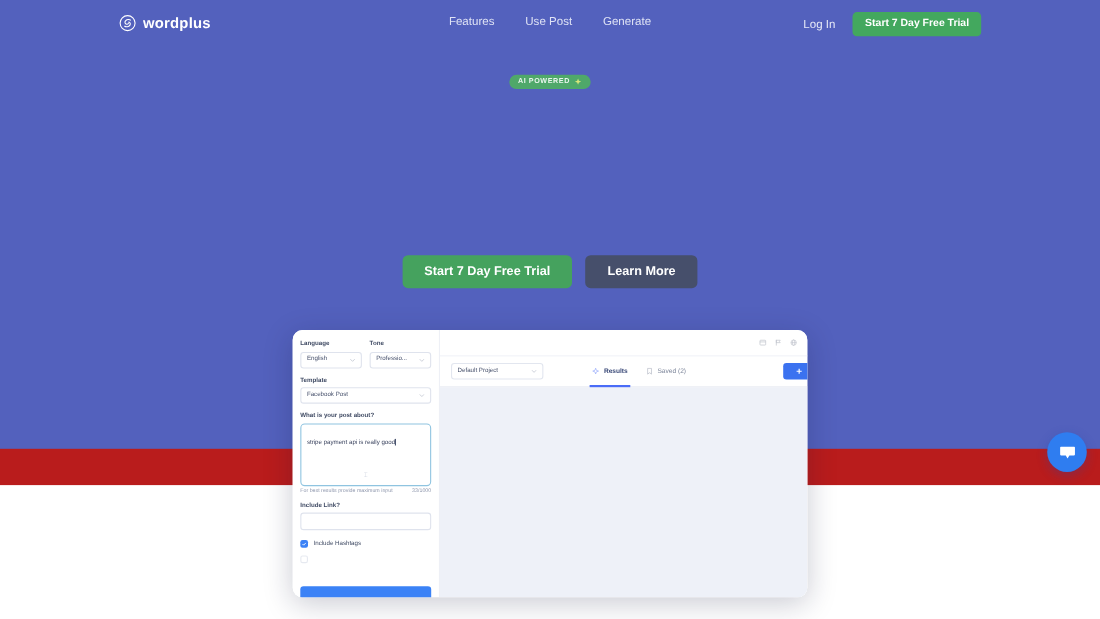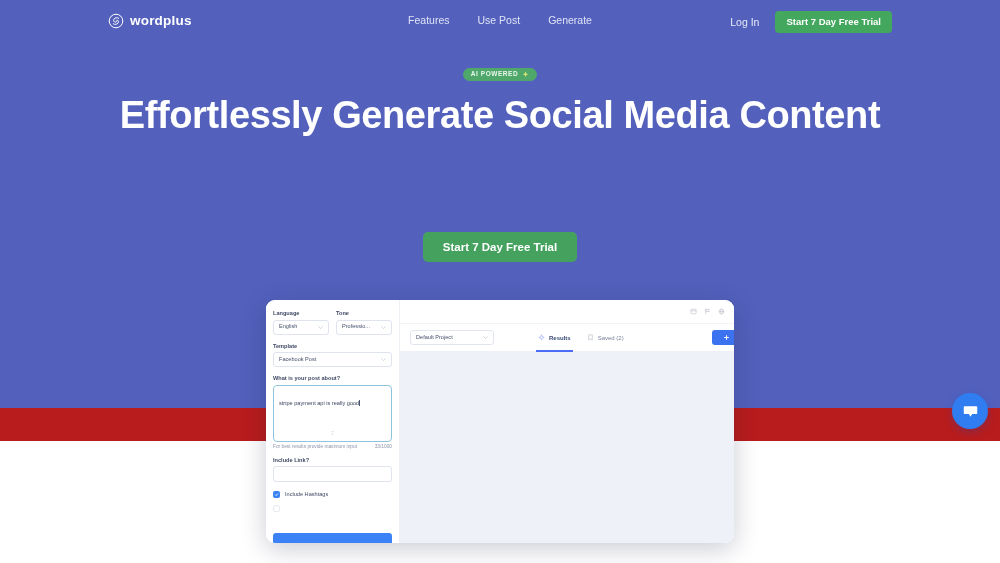--- a/index.html
+++ b/index.html
@@ -276,24 +276,24 @@
     <div class="badge">
       <span class="badge-text">AI POWERED</span>
       <span>
         <svg class="badge-spark" viewBox="0 0 24 24" fill="#d9e67a">
           <path d="M12 1l2.6 7.4L22 11l-7.4 2.6L12 21l-2.6-7.4L2 11l7.4-2.6z"></path>
         </svg>
       </span>
     </div>
   </div>
 
-  <h1 class="hero-title">Effortlessly Generate Social Media Content</h1>
 
   <div class="cta-row">
     <button class="btn-cta-primary">Start 7 Day Free Trial</button>
+    <button class="btn-cta-secondary">Learn More</button>
   </div>
 
   <div class="app-shot">
 
     <div class="app-sidebar">
 
       <div class="row2">
         <div>
           <div class="fld-label">Language</div>
           <div class="select-box">

